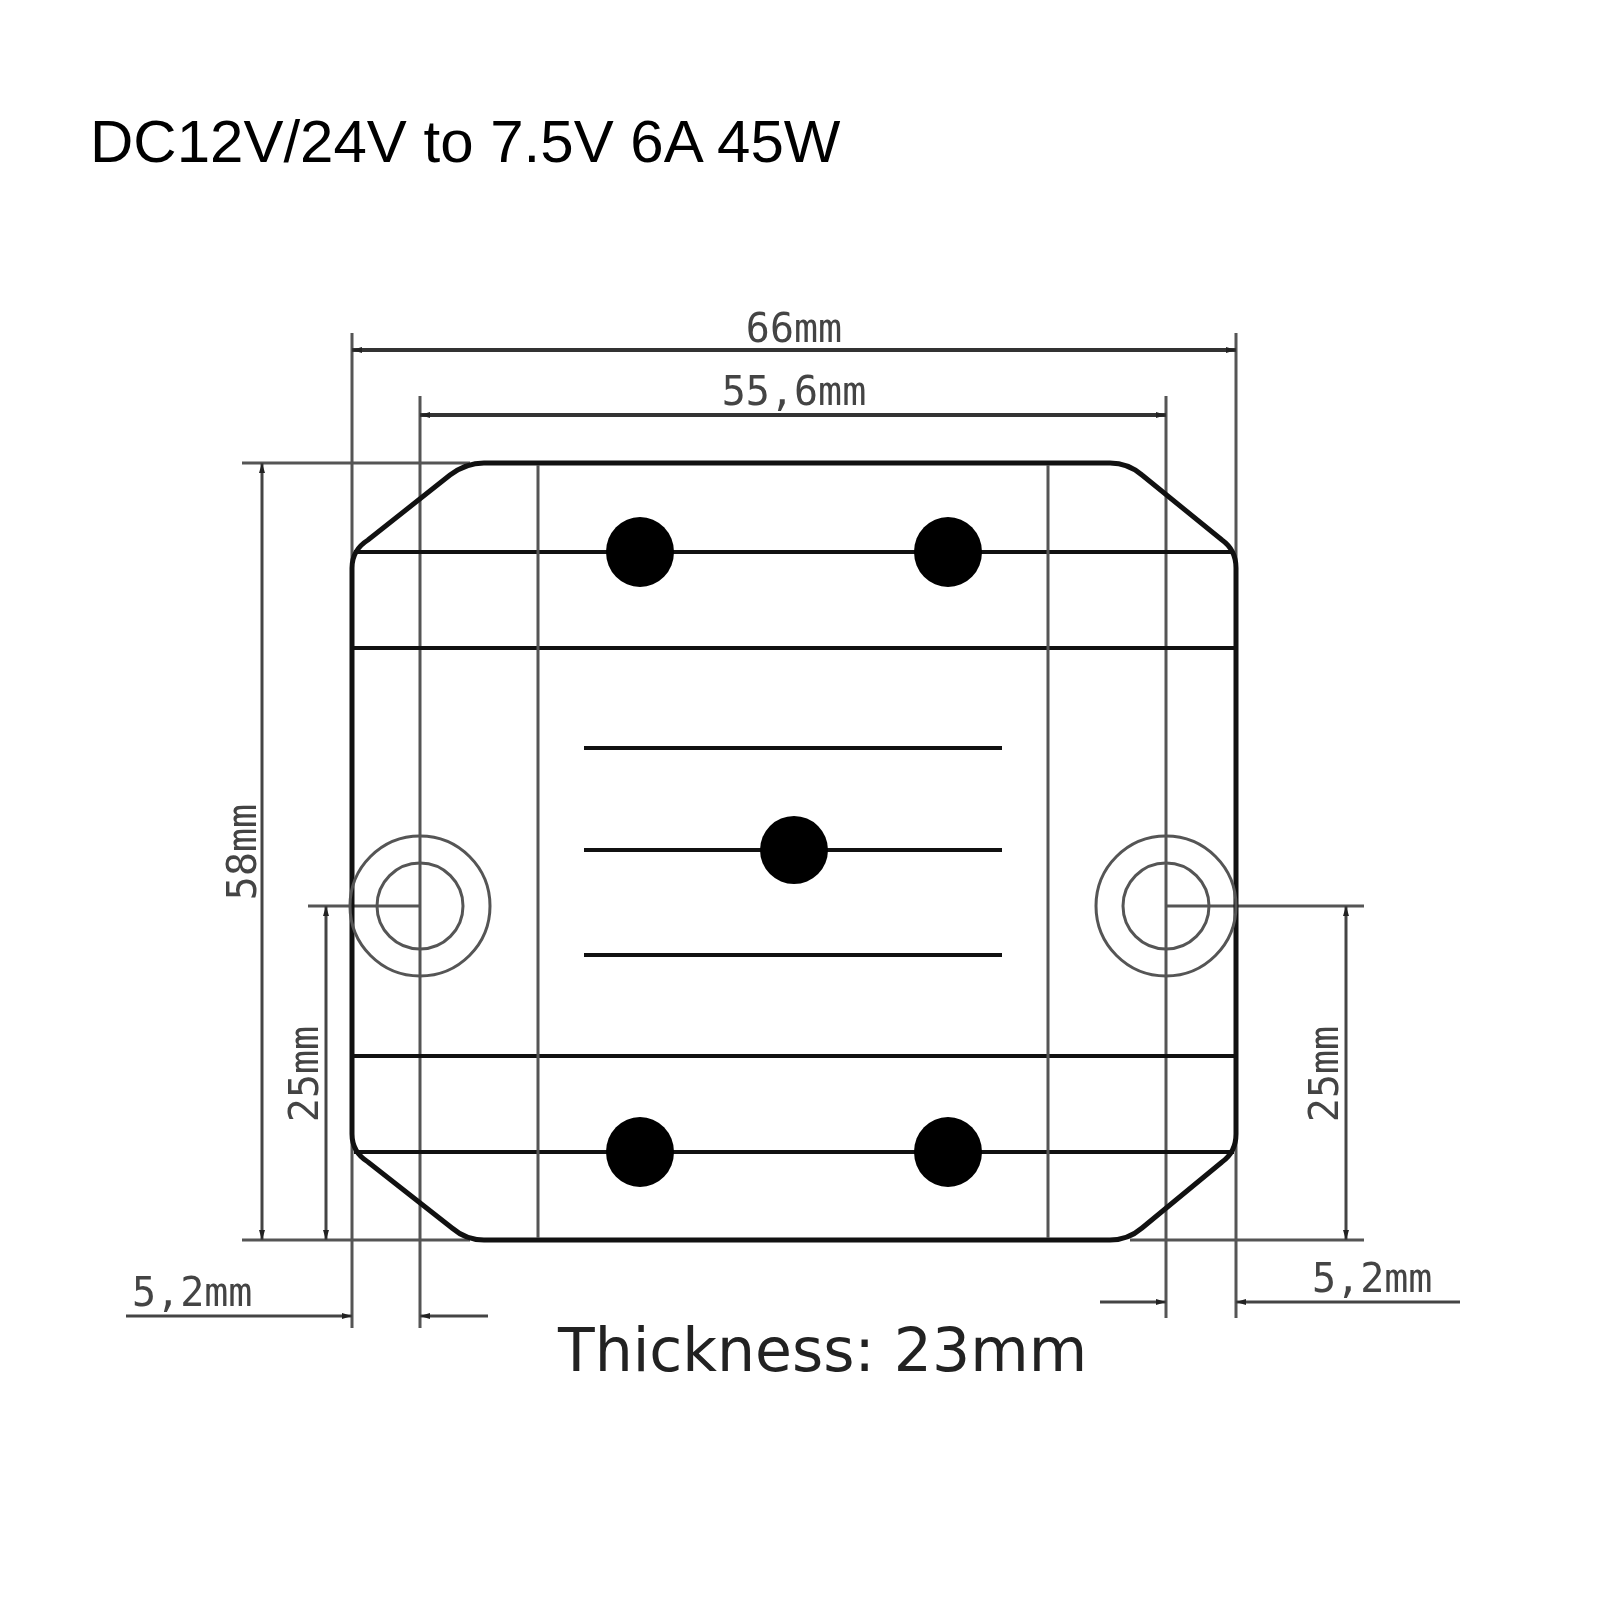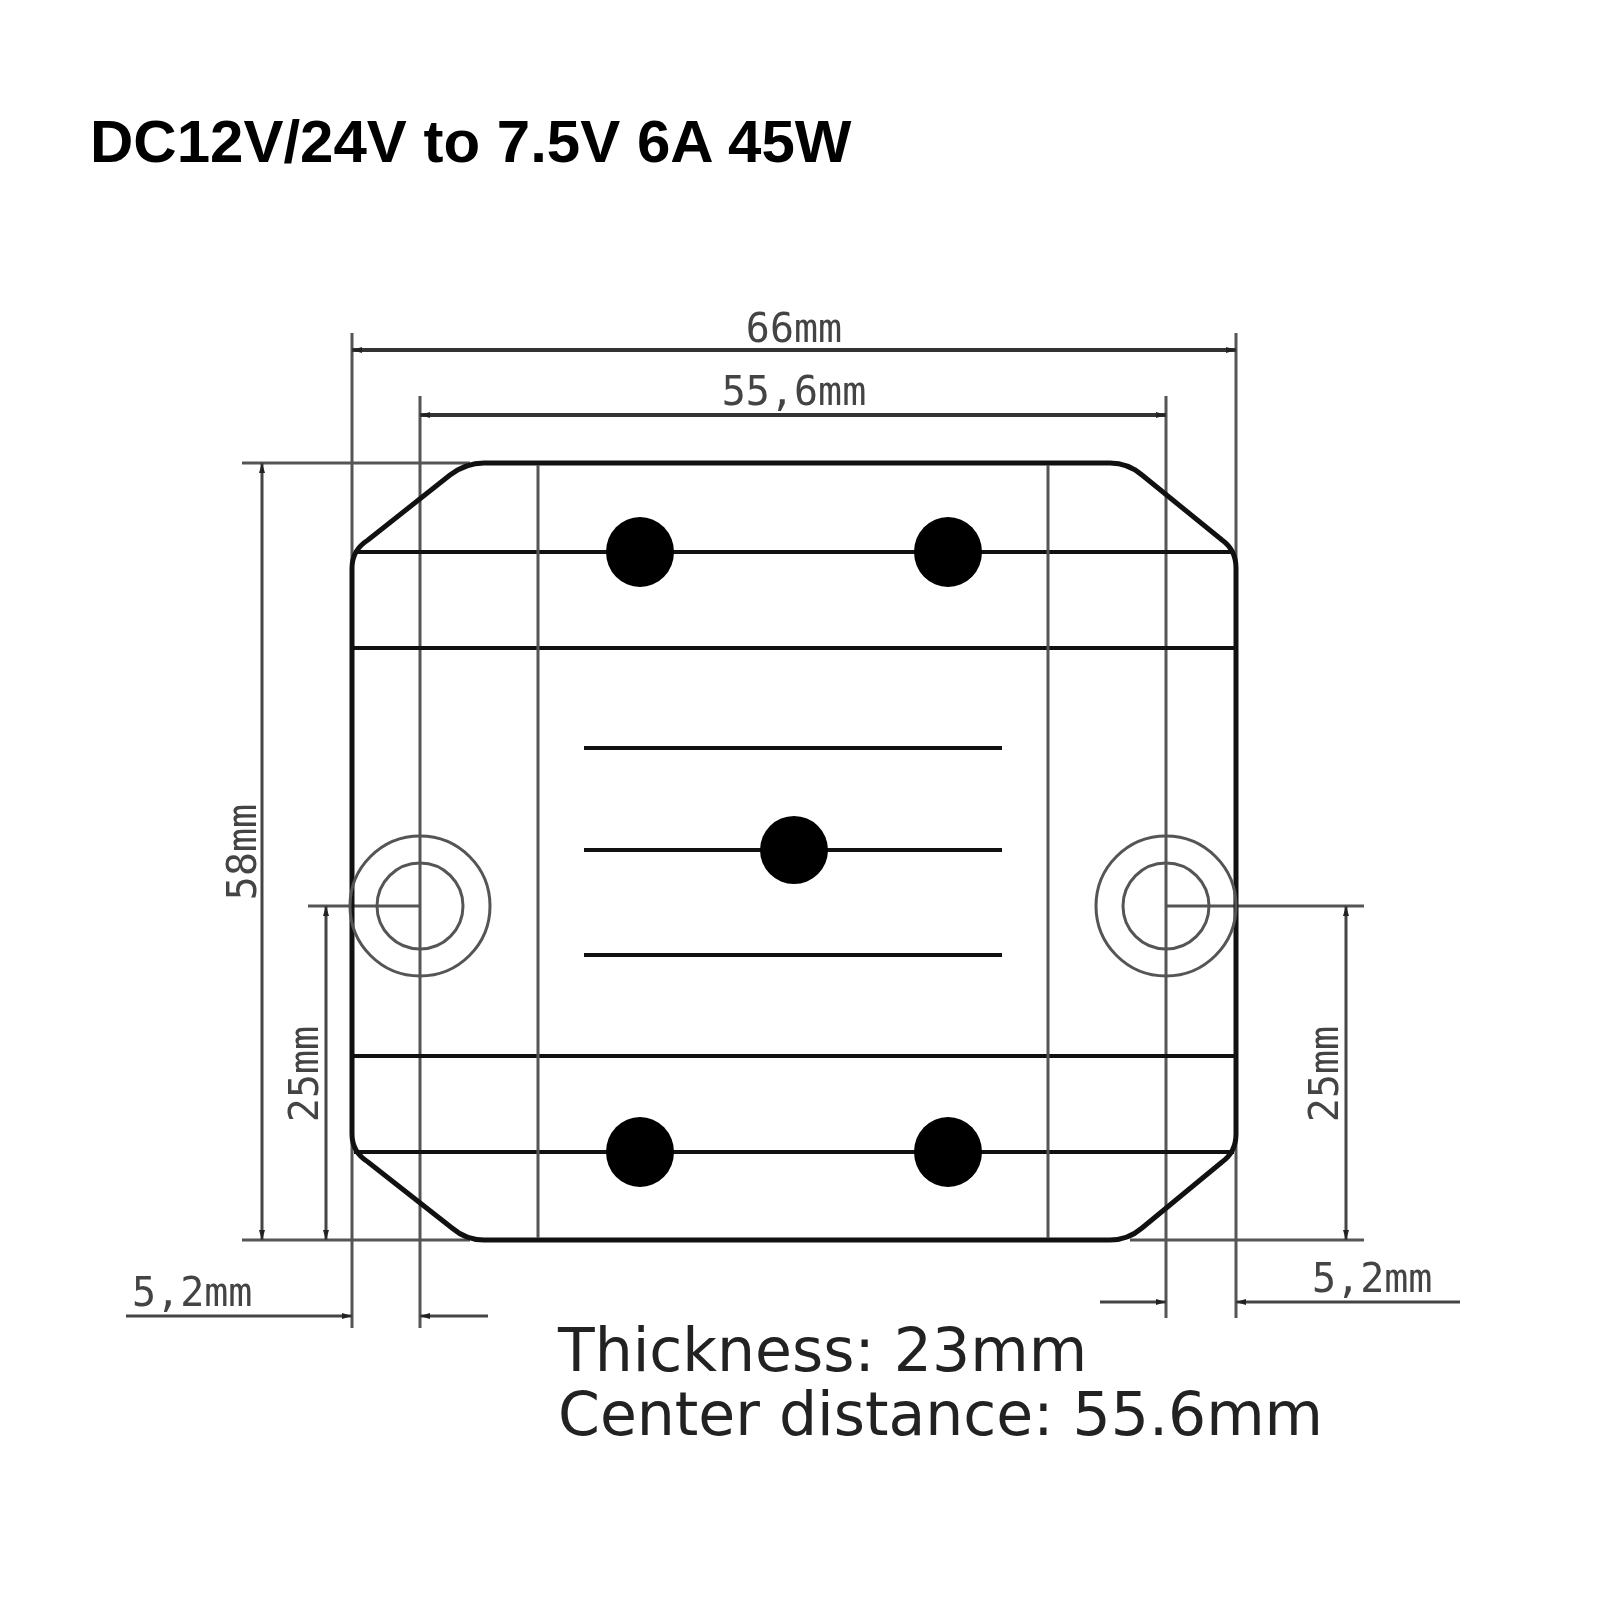--- a/index.html
+++ b/index.html
@@ -1,20 +1,20 @@
 <!DOCTYPE html>
 <html><head>
   <meta charset="utf-8">
   <style>
     html, body { margin: 0; padding: 0; background: #ffffff; }
     body { width: 1600px; height: 1600px; position: relative; overflow: hidden; }
     .title {
       position: absolute; left: 90px; top: 112px;
       font-family: "Liberation Sans", sans-serif;
-      font-weight: bold; font-size: 60px; color: #000000;
+      font-weight: normal; font-size: 60px; color: #000000;
       letter-spacing: 0px; white-space: nowrap; line-height: 1;
     }
     svg.drawing { position: absolute; left: 0; top: 0; }
     .dimtext {
       font-family: "DejaVu Sans Mono", monospace;
       font-size: 40px; fill: #444444;
     }
     .notes {
       position: absolute; left: 558px; top: 1318px;
       font-family: "DejaVu Sans", sans-serif;
@@ -105,14 +105,13 @@
     <circle cx="420" cy="906" r="43"></circle>
   </g>
   <g stroke="#555" stroke-width="3" fill="none">
     <circle cx="1166" cy="906" r="70"></circle>
     <circle cx="1166" cy="906" r="43"></circle>
   </g>
 </svg>
 
 <div class="notes">
   <div>Thickness: 23mm</div>
-  <div>Center distance: 55.6mm</div>
 </div>
 
 </body></html>

